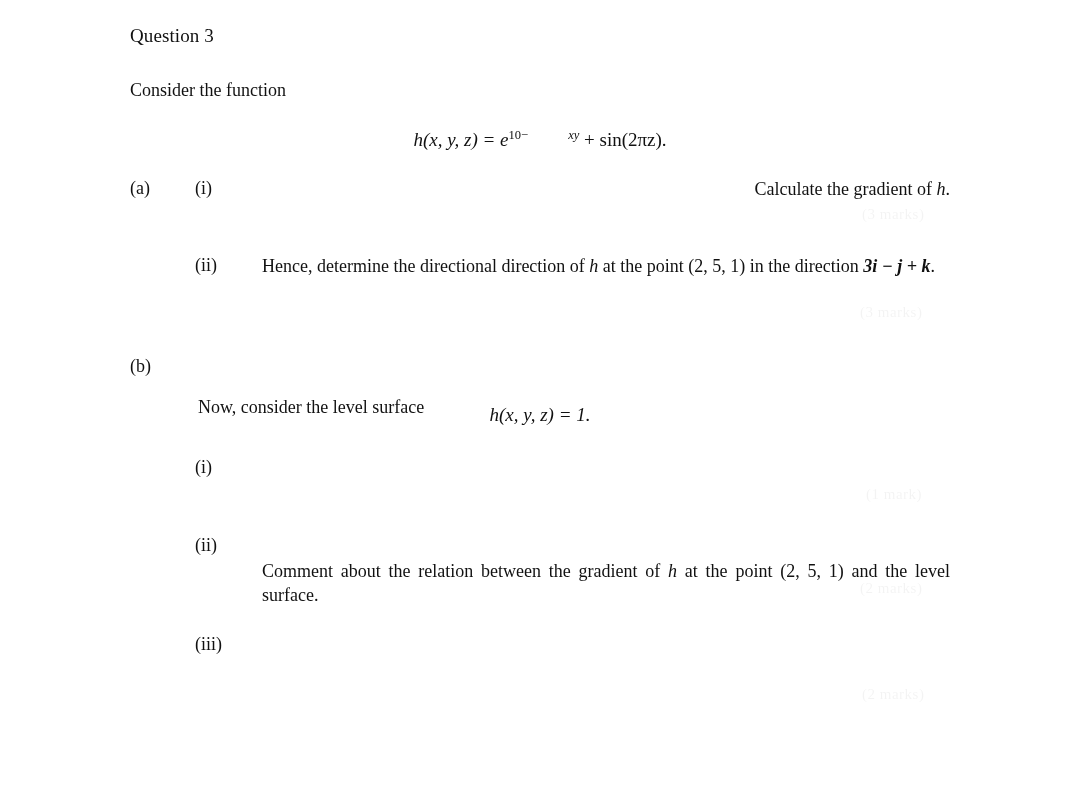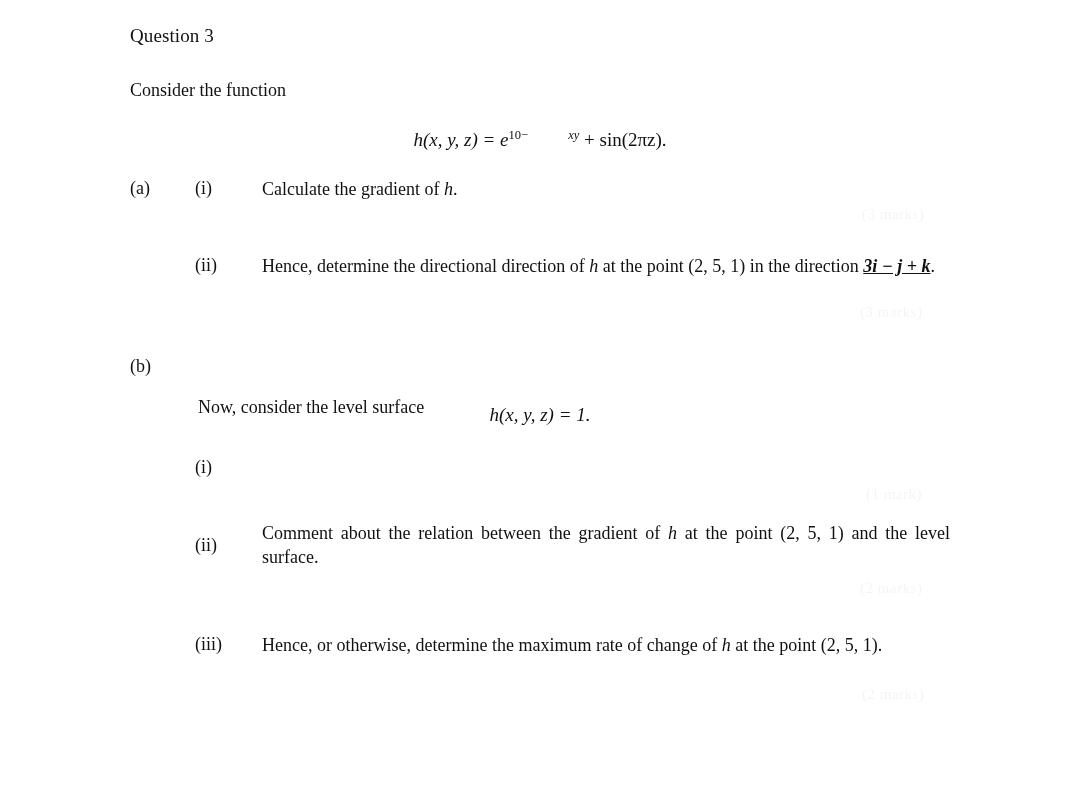--- a/index.html
+++ b/index.html
@@ -68,32 +68,32 @@
     width: 62px;
   }
   .body-text {
     position: absolute;
     left: 262px;
     width: 688px;
     font-size: 18px;
     text-align: justify;
     line-height: 1.33;
   }
-  .body-text.noj { text-align: left; }
+  .body-text.noj { text-align: right; }
   .body-text-b {
     position: absolute;
     left: 198px;
     width: 752px;
     font-size: 18px;
     line-height: 1.33;
     margin-top: 40px;
   }
 
   .mi { font-style: italic; }
-  .vec { font-style: italic; font-weight: bold; text-decoration: underline; }
+  .vec { font-style: italic; font-weight: bold; }
   .num { font-style: normal; }
 
   
   .ghost {
     position: absolute;
     font-size: 15px;
     color: #000;
     opacity: 0.045;
     white-space: nowrap;
     letter-spacing: 0.5px;
@@ -131,26 +131,23 @@
   <div class="lbl-alpha" style="top:356px;">(b)</div>
   <div class="body-text-b" style="top:356px;">Now, consider the level surface</div>
 
   <div class="display-eq" style="top:404px;">h(x, y, z) = 1.</div>
 
   <div class="lbl-roman" style="top:457px;">(i)</div>
 
   <div class="ghost" style="left:866px; top:486px;">(1 mark)</div>
 
   <div class="lbl-roman" style="top:535px;">(ii)</div>
-  <div class="body-text" style="top:522px;">
+  <div class="body-text" style="top:560px;">
     <span>Comment about the relation between the gradient of </span><span class="mi">h</span><span> at the point </span><span class="num">(2, 5, 1)</span><span> and the level surface.</span>
   </div>
 
   <div class="ghost" style="left:860px; top:580px;">(2 marks)</div>
 
   <div class="lbl-roman" style="top:634px;">(iii)</div>
-  <div class="body-text" style="top:634px;">
-    <span>Hence, or otherwise, determine the maximum rate of change of </span><span class="mi">h</span><span> at the point </span><span class="num">(2, 5, 1)</span><span>.</span>
-  </div>
 
   <div class="ghost" style="left:862px; top:686px;">(2 marks)</div>
 
 </div>
 
 </body></html>

